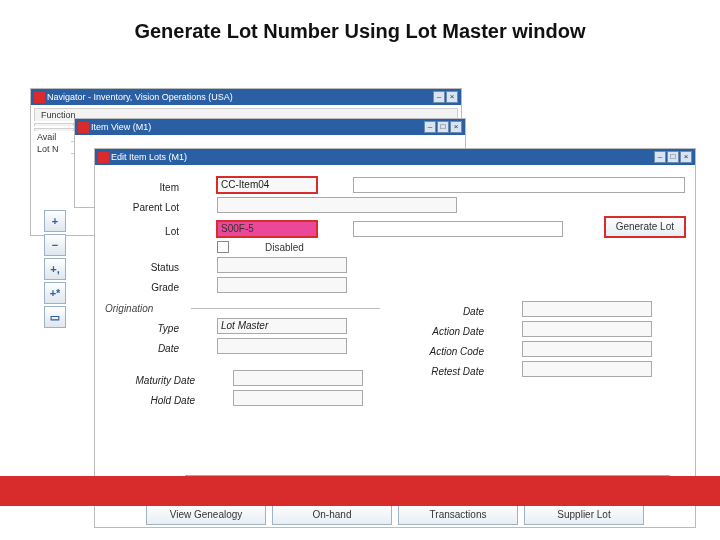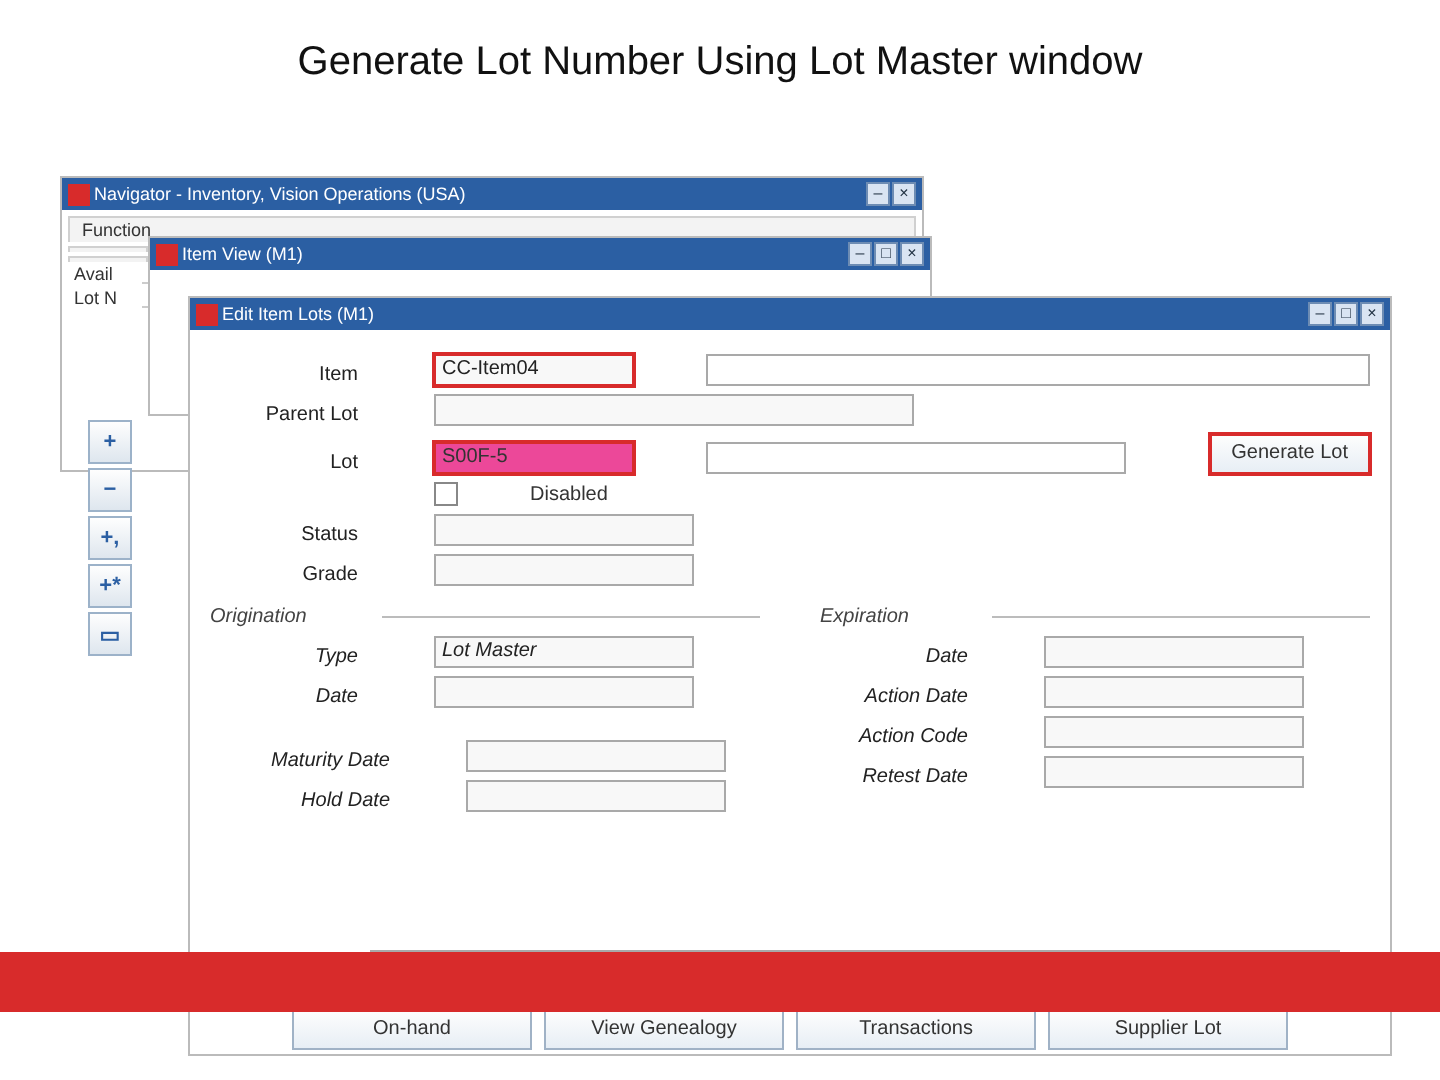--- a/index.html
+++ b/index.html
@@ -22,21 +22,21 @@
     position: relative;
     overflow: hidden;
   }
   .slide-title {
     position: absolute;
     top: 20px;
     left: 0;
     width: 100%;
     text-align: center;
     font-size: 20px;
-    font-weight: normal;
+    font-weight: bold;
     color: #111;
   }
   .red-bar {
     position: absolute;
     bottom: 34px;
     left: 0;
     width: 720px;
     height: 30px;
     background: var(--red);
   }
@@ -304,24 +304,20 @@
         <div class="frow">
           <label class="wide">Maturity Date</label>
           <div class="field med"></div>
         </div>
         <div class="frow">
           <label class="wide">Hold Date</label>
           <div class="field med"></div>
         </div>
       </div>
       <div class="col">
-        <div class="section-label-row">
-          <span class="sl">Expiration</span>
-          <span class="rule"></span>
-        </div>
         <div class="frow">
           <label>Date</label>
           <div class="field med"></div>
         </div>
         <div class="frow">
           <label>Action Date</label>
           <div class="field med"></div>
         </div>
         <div class="frow">
           <label>Action Code</label>
@@ -335,20 +331,20 @@
     </div>
   </div>
 
   <div class="attr-row">
     <label>Attributes</label>
     <div class="field" style="flex:1"></div>
     <span>[            ]</span>
   </div>
 
   <div class="bottom-btns">
+    <div class="btn">View Genealogy</div>
     <div class="btn">On-hand</div>
-    <div class="btn">View Genealogy</div>
     <div class="btn">Transactions</div>
     <div class="btn">Supplier Lot</div>
   </div>
 </div>
 
 <div class="red-bar"></div>
 
 </body></html>

